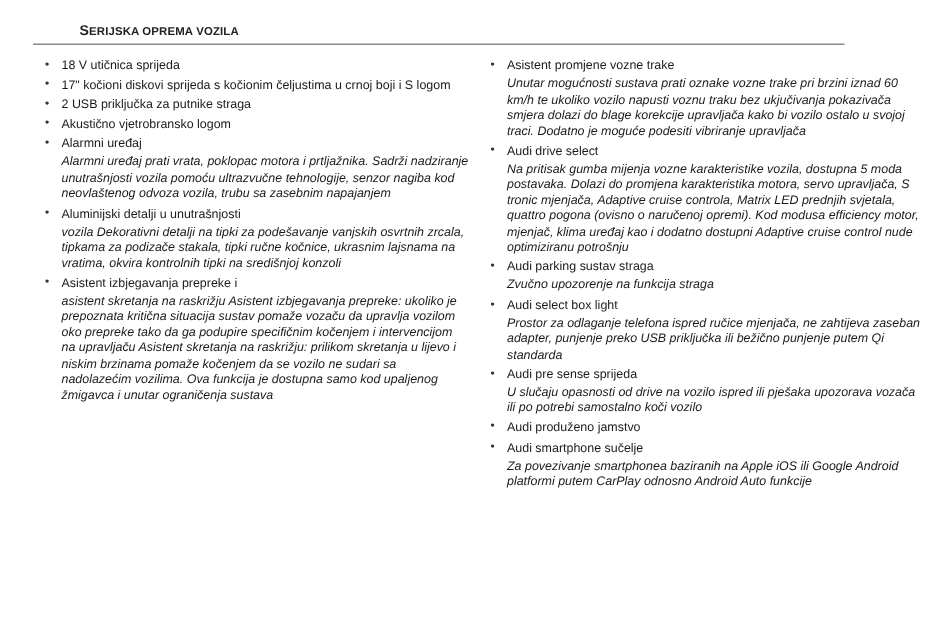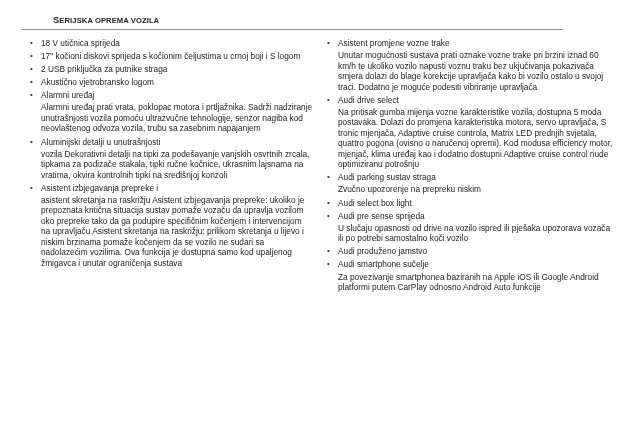--- a/index.html
+++ b/index.html
@@ -20,21 +20,21 @@
   .col.left { left: 28px; width: 285px; }
   .col.right { left: 325px; width: 290px; }
   ul { list-style: none; margin: 0; padding: 0; }
   li {
     position: relative; padding-left: 13px; margin-bottom: 2.6px;
     font-size: 8.3px; line-height: 10.5px;
   }
   li .bullet {
     position: absolute; left: 2px; top: 0; font-size: 8px; color: #333;
   }
-  li .desc { display: block; margin-top: 1.6px; }
+  li .desc { display: block; margin-top: 1.6px; font-style: italic; }
 </style>
 </head>
 <body>
 
 <div class="title"><span class="big">S</span><span>ERIJSKA OPREMA VOZILA</span></div>
 <div class="rule"></div>
 
 <div class="col left">
   <ul id="left-list">
       <li><span class="bullet">•</span><span class="heading">18 V utičnica sprijeda</span></li>
@@ -43,19 +43,19 @@
       <li><span class="bullet">•</span><span class="heading">Akustično vjetrobransko logom</span></li>
       <li><span class="bullet">•</span><span class="heading">Alarmni uređaj</span><span class="desc">Alarmni uređaj prati vrata, poklopac motora i prtljažnika. Sadrži nadziranje unutrašnjosti vozila pomoću ultrazvučne tehnologije, senzor nagiba kod neovlaštenog odvoza vozila, trubu sa zasebnim napajanjem</span></li>
       <li><span class="bullet">•</span><span class="heading">Aluminijski detalji u unutrašnjosti</span><span class="desc">vozila Dekorativni detalji na tipki za podešavanje vanjskih osvrtnih zrcala, tipkama za podizače stakala, tipki ručne kočnice, ukrasnim lajsnama na vratima, okvira kontrolnih tipki na središnjoj konzoli</span></li>
       <li><span class="bullet">•</span><span class="heading">Asistent izbjegavanja prepreke i</span><span class="desc">asistent skretanja na raskrižju Asistent izbjegavanja prepreke: ukoliko je prepoznata kritična situacija sustav pomaže vozaču da upravlja vozilom oko prepreke tako da ga podupire specifičnim kočenjem i intervencijom na upravljaču Asistent skretanja na raskrižju: prilikom skretanja u lijevo i niskim brzinama  pomaže kočenjem da se vozilo ne sudari sa nadolazećim vozilima. Ova funkcija je dostupna samo kod upaljenog žmigavca i unutar ograničenja sustava</span></li>
     </ul>
 </div>
 <div class="col right">
   <ul id="right-list">
       <li><span class="bullet">•</span><span class="heading">Asistent promjene vozne trake</span><span class="desc">Unutar mogućnosti sustava prati oznake vozne trake pri brzini iznad 60 km/h te ukoliko vozilo napusti voznu traku bez ukjučivanja pokazivača smjera dolazi do blage korekcije upravljača kako bi vozilo ostalo u svojoj traci. Dodatno je moguće podesiti vibriranje upravljača</span></li>
       <li><span class="bullet">•</span><span class="heading">Audi drive select</span><span class="desc">Na pritisak gumba mijenja vozne karakteristike vozila, dostupna 5 moda postavaka. Dolazi do promjena karakteristika motora, servo upravljača, S tronic mjenjača, Adaptive cruise controla, Matrix LED prednjih svjetala, quattro pogona (ovisno o naručenoj opremi). Kod modusa efficiency motor, mjenjač, klima uređaj kao i dodatno dostupni Adaptive cruise control nude optimiziranu potrošnju</span></li>
-      <li><span class="bullet">•</span><span class="heading">Audi parking sustav straga</span><span class="desc">Zvučno upozorenje na prepreku niskim</span></li>
-      <li><span class="bullet">•</span><span class="heading">Audi select box light</span></li>
+      <li><span class="bullet">•</span><span class="heading">Audi parking sustav straga</span><span class="desc">Zvučno upozorenje na funkcija straga</span></li>
+      <li><span class="bullet">•</span><span class="heading">Audi select box light</span><span class="desc">Prostor za odlaganje telefona ispred ručice mjenjača, ne zahtijeva zaseban adapter, punjenje preko USB priključka ili bežično punjenje putem Qi standarda</span></li>
       <li><span class="bullet">•</span><span class="heading">Audi pre sense sprijeda</span><span class="desc">U slučaju opasnosti od drive na vozilo ispred ili pješaka upozorava vozača ili po potrebi samostalno koči vozilo</span></li>
       <li><span class="bullet">•</span><span class="heading">Audi produženo jamstvo</span></li>
       <li><span class="bullet">•</span><span class="heading">Audi smartphone sučelje</span><span class="desc">Za povezivanje smartphonea baziranih na Apple iOS ili Google Android platformi putem CarPlay odnosno Android Auto funkcije</span></li>
     </ul>
 </div>
 
 </body></html>

